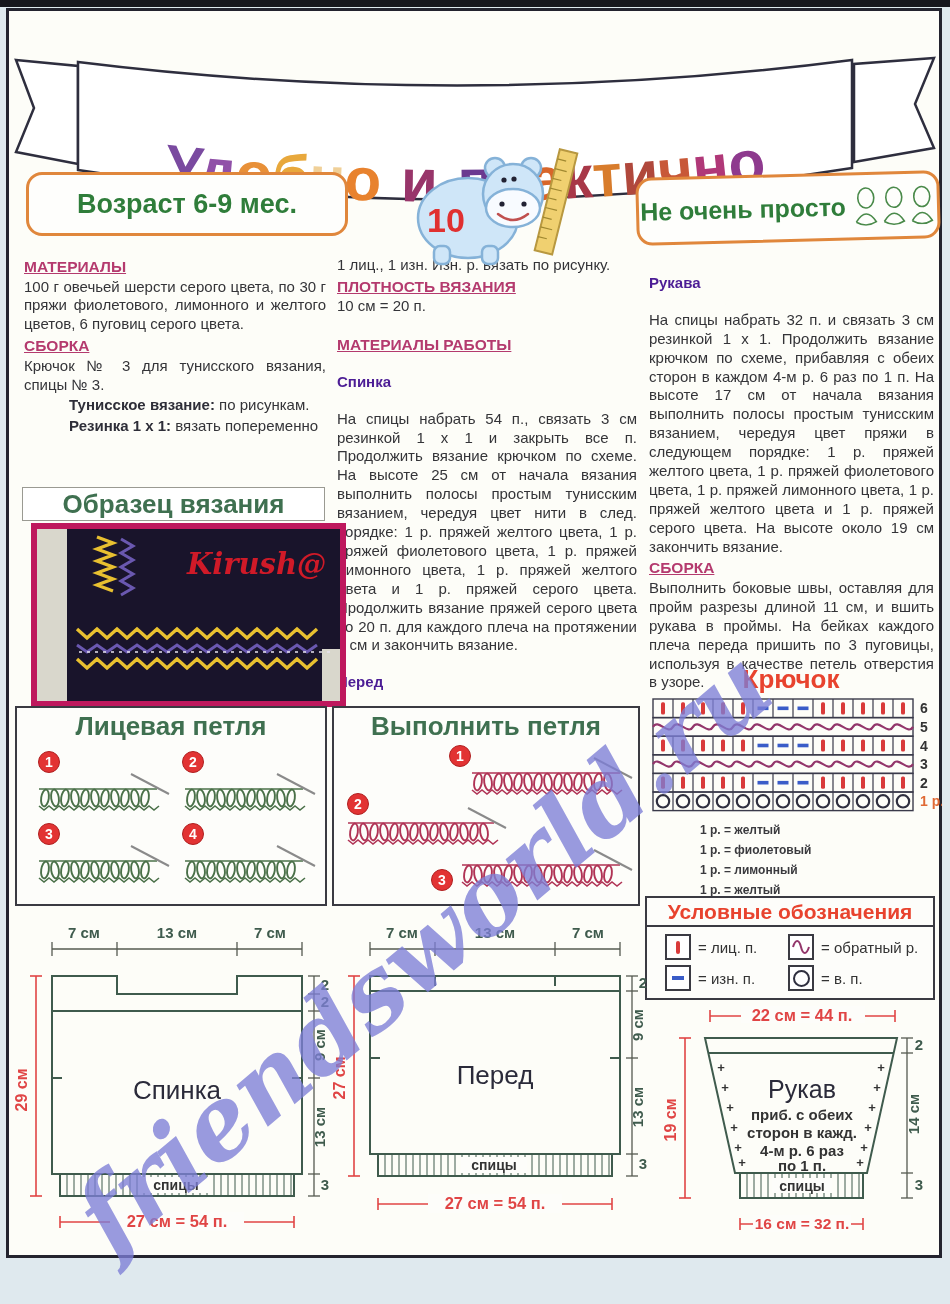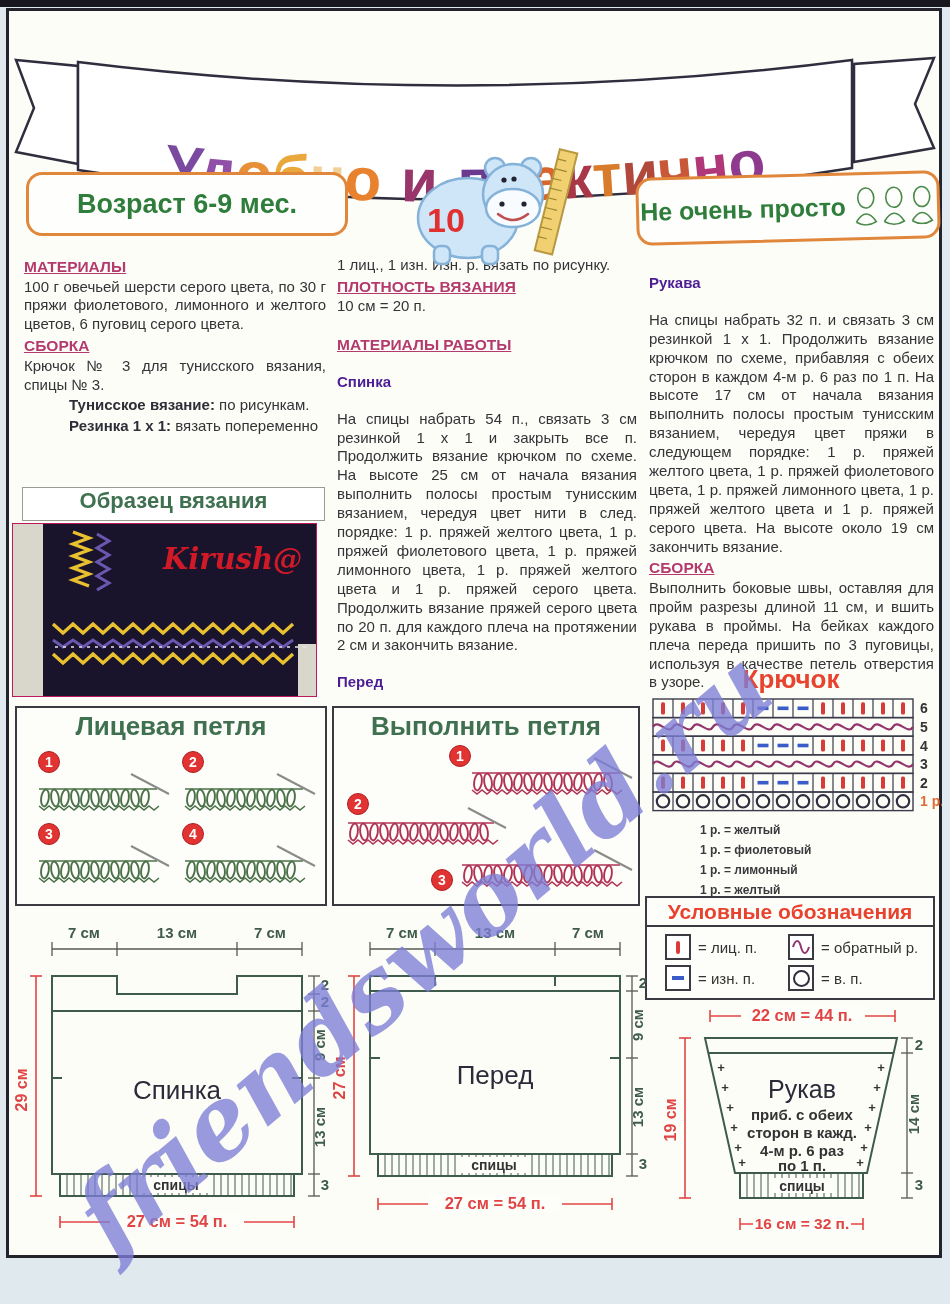--- a/index.html
+++ b/index.html
@@ -15,23 +15,23 @@
          color:#2f7d3a;font-weight:bold;}
   
   .col{position:absolute;top:256px;font-size:15px;line-height:1.26;color:#343438;text-align:justify;}
   .sec-h{color:#b43a6e;font-weight:bold;text-decoration:underline;font-size:15.5px;margin:1px 0;}
   .sub-h{color:#4c1d95;font-weight:bold;font-size:15px;margin:18px 0;}
   .para{margin:0 0 2px 0;}
   .para b{color:#2e2e38;margin-left:45px;}
   .gap{height:16px;}
   
   .sample-head{position:absolute;left:22px;top:487px;width:301px;height:32px;border:1px solid #9a9a92;
-    background:#fff;display:flex;justify-content:center;
-    color:#3f7050;font-weight:bold;font-size:22px;}
-  .sample-photo{position:absolute;left:12px;top:523px;width:303px;height:172px;border:1px solid #be185d;background:#ffffff;}
+    background:#fff;display:flex;align-items:center;justify-content:center;
+    color:#3f7050;font-weight:bold;font-size:26px;}
+  .sample-photo{position:absolute;left:31px;top:523px;width:303px;height:172px;border:6px solid #be185d;background:#ffffff;}
   
   .panel{position:absolute;border:2px solid #3a3a42;background:#fdfdfa;}
   .panel-title{text-align:center;color:#3f7050;font-weight:bold;font-size:26px;margin-top:3px;}
   
   .schema-title{position:absolute;left:648px;top:664px;width:286px;text-align:center;
     color:#e8432e;font-weight:bold;font-size:26px;}
   .color-seq{position:absolute;left:700px;top:820px;font-size:12px;font-weight:600;color:#3a3a3e;line-height:20px;}
   
   .legend{position:absolute;left:645px;top:896px;width:286px;border:2px solid #3a3a42;background:#fdfdfa;}
   .legend-title{color:#e8432e;font-weight:bold;font-size:21px;text-align:center;

